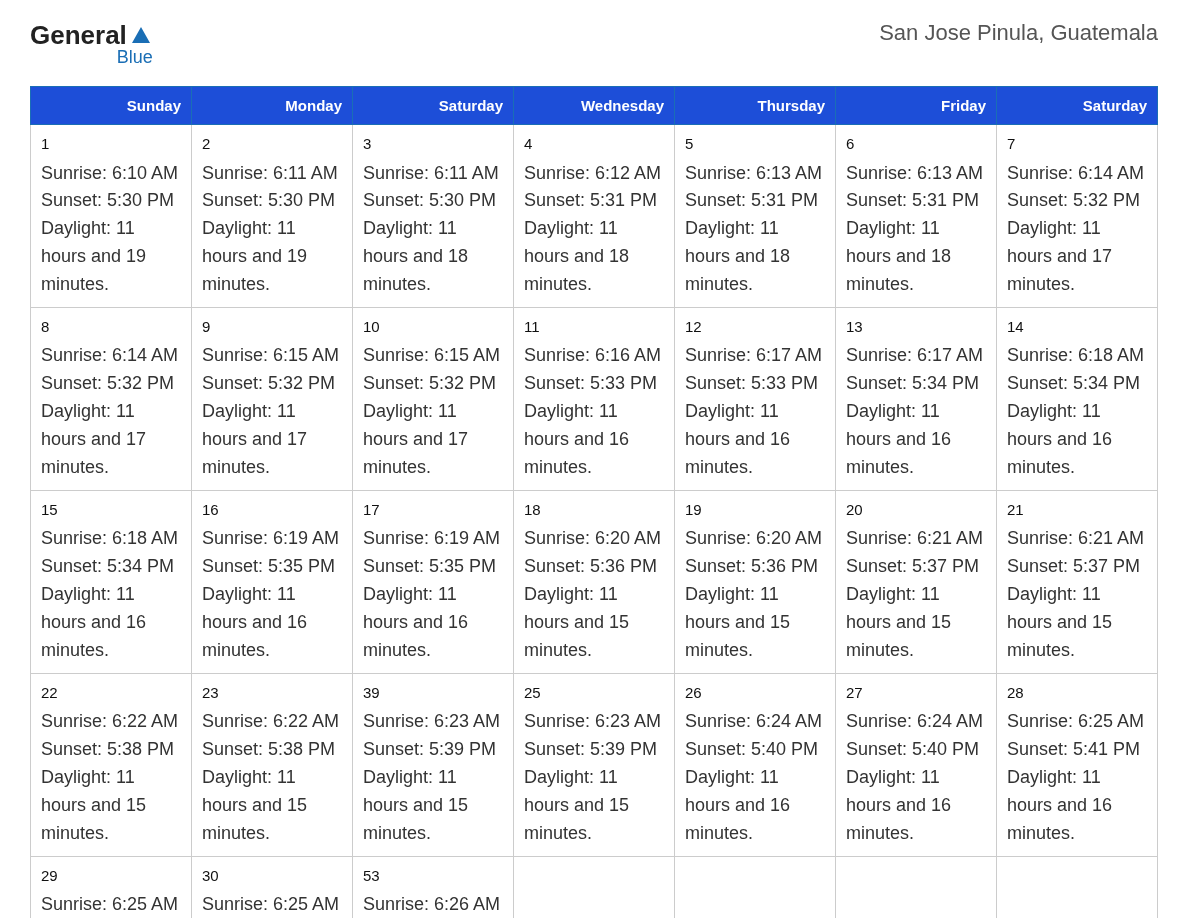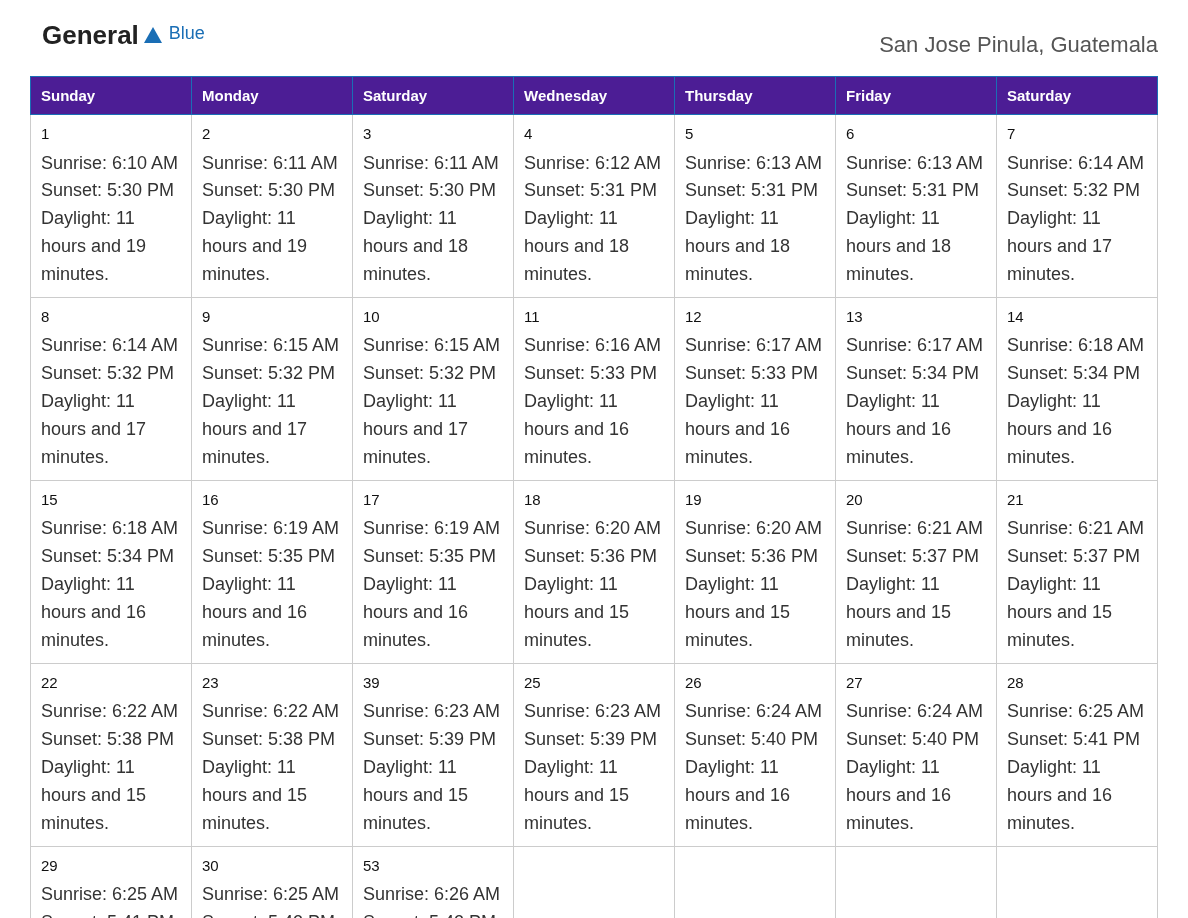--- a/index.html
+++ b/index.html
@@ -12,23 +12,22 @@
       padding: 20px 30px;
     }
     .header-area {
       display: flex;
       justify-content: space-between;
       align-items: flex-start;
       margin-bottom: 18px;
     }
     .logo-area {
       display: flex;
-      flex-direction: row;
-      align-items: center;
-      margin-left: 12px;
+      flex-direction: column;
+      align-items: flex-end;
     }
     .logo-text {
       display: flex;
       align-items: center;
       font-size: 26px;
       font-weight: bold;
     }
     .logo-general {
       color: #222;
     }
@@ -45,34 +44,34 @@
     .month-title {
       font-size: 52px;
       font-weight: 300;
       color: #222;
       letter-spacing: -1px;
     }
     .location-title {
       font-size: 22px;
       color: #555;
       font-weight: normal;
-      margin-top: 12px;
+      margin-top: 0;
     }
     .calendar-table {
       width: 100%;
       border-collapse: collapse;
       border: 1px solid #ccc;
     }
     .calendar-table th {
-      background-color: #4c1d95;
+      background-color: #1d4ed8;
       color: #fff;
       font-size: 15px;
       font-weight: 600;
       padding: 10px 10px;
-      text-align: left;
+      text-align: right;
       border: 1px solid #1a6eb5;
     }
     .calendar-table td {
       vertical-align: top;
       padding: 8px 10px;
       border: 1px solid #ccc;
       width: calc(100% / 7);
       font-size: 13px;
       line-height: 1.5;
       min-height: 110px;

